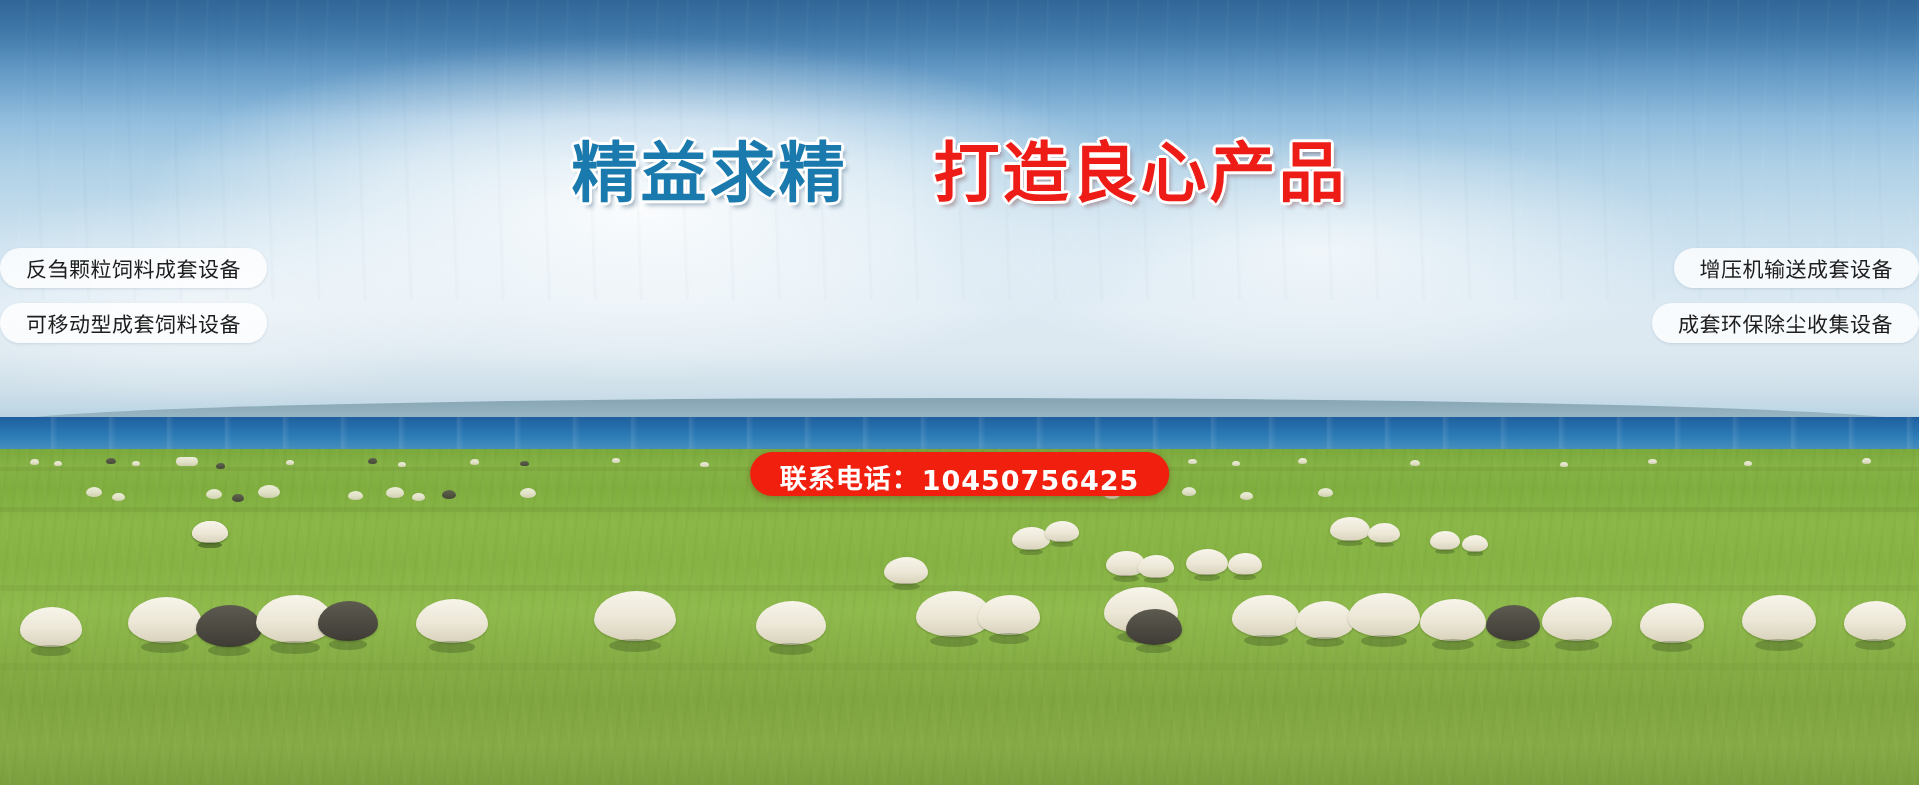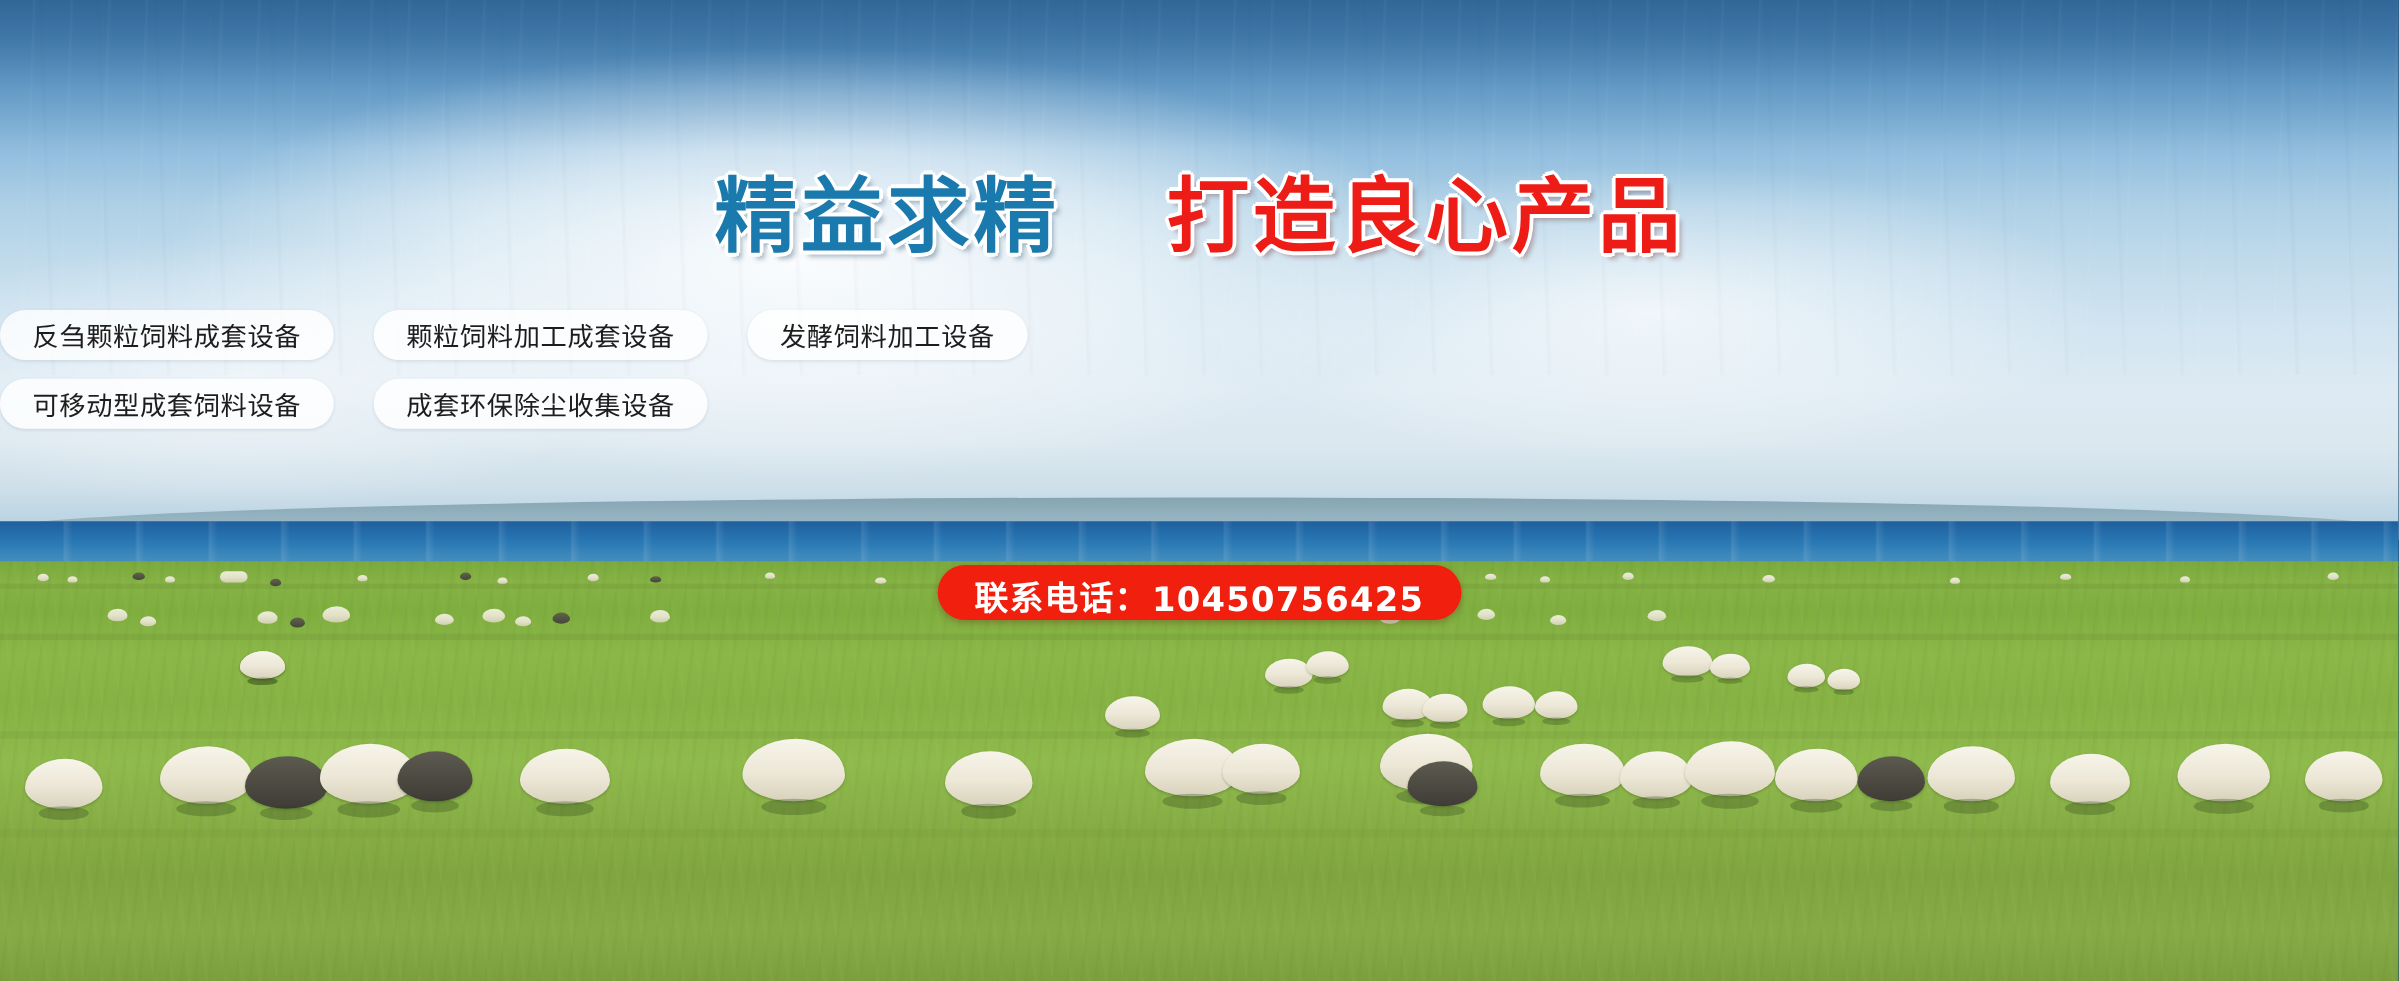--- a/index.html
+++ b/index.html
@@ -205,21 +205,21 @@
 
   
   .pill-rows {
     position: absolute;
     left: 0;
     top: 248px;
     width: 1919px;
   }
   .pill-row {
     display: flex;
-    justify-content: flex-start;
+    justify-content: space-between;
     align-items: center;
     gap: 32px;
     margin-bottom: 15px;
   }
   .pill {
     display: inline-flex;
     align-items: center;
     justify-content: center;
     height: 40px;
     padding: 0 26px;
@@ -366,22 +366,21 @@
   <div class="headline">
     <span class="seg-a">精益求精</span>
     <span class="seg-gap"></span>
     <span class="seg-b">打造良心产品</span>
   </div>
 
   <div class="pill-rows">
 
     <div class="pill-row">
       <div class="pill">反刍颗粒饲料成套设备</div>
-      <div class="pill">颗粒饲料加工成套设备</div>
-      <div class="pill">发酵饲料加工设备</div>
+      <div class="pill">增压机输送成套设备</div>
     </div>
 
     <div class="pill-row">
       <div class="pill">可移动型成套饲料设备</div>
       <div class="pill">成套环保除尘收集设备</div>
     </div>
 
 
   </div>
 

